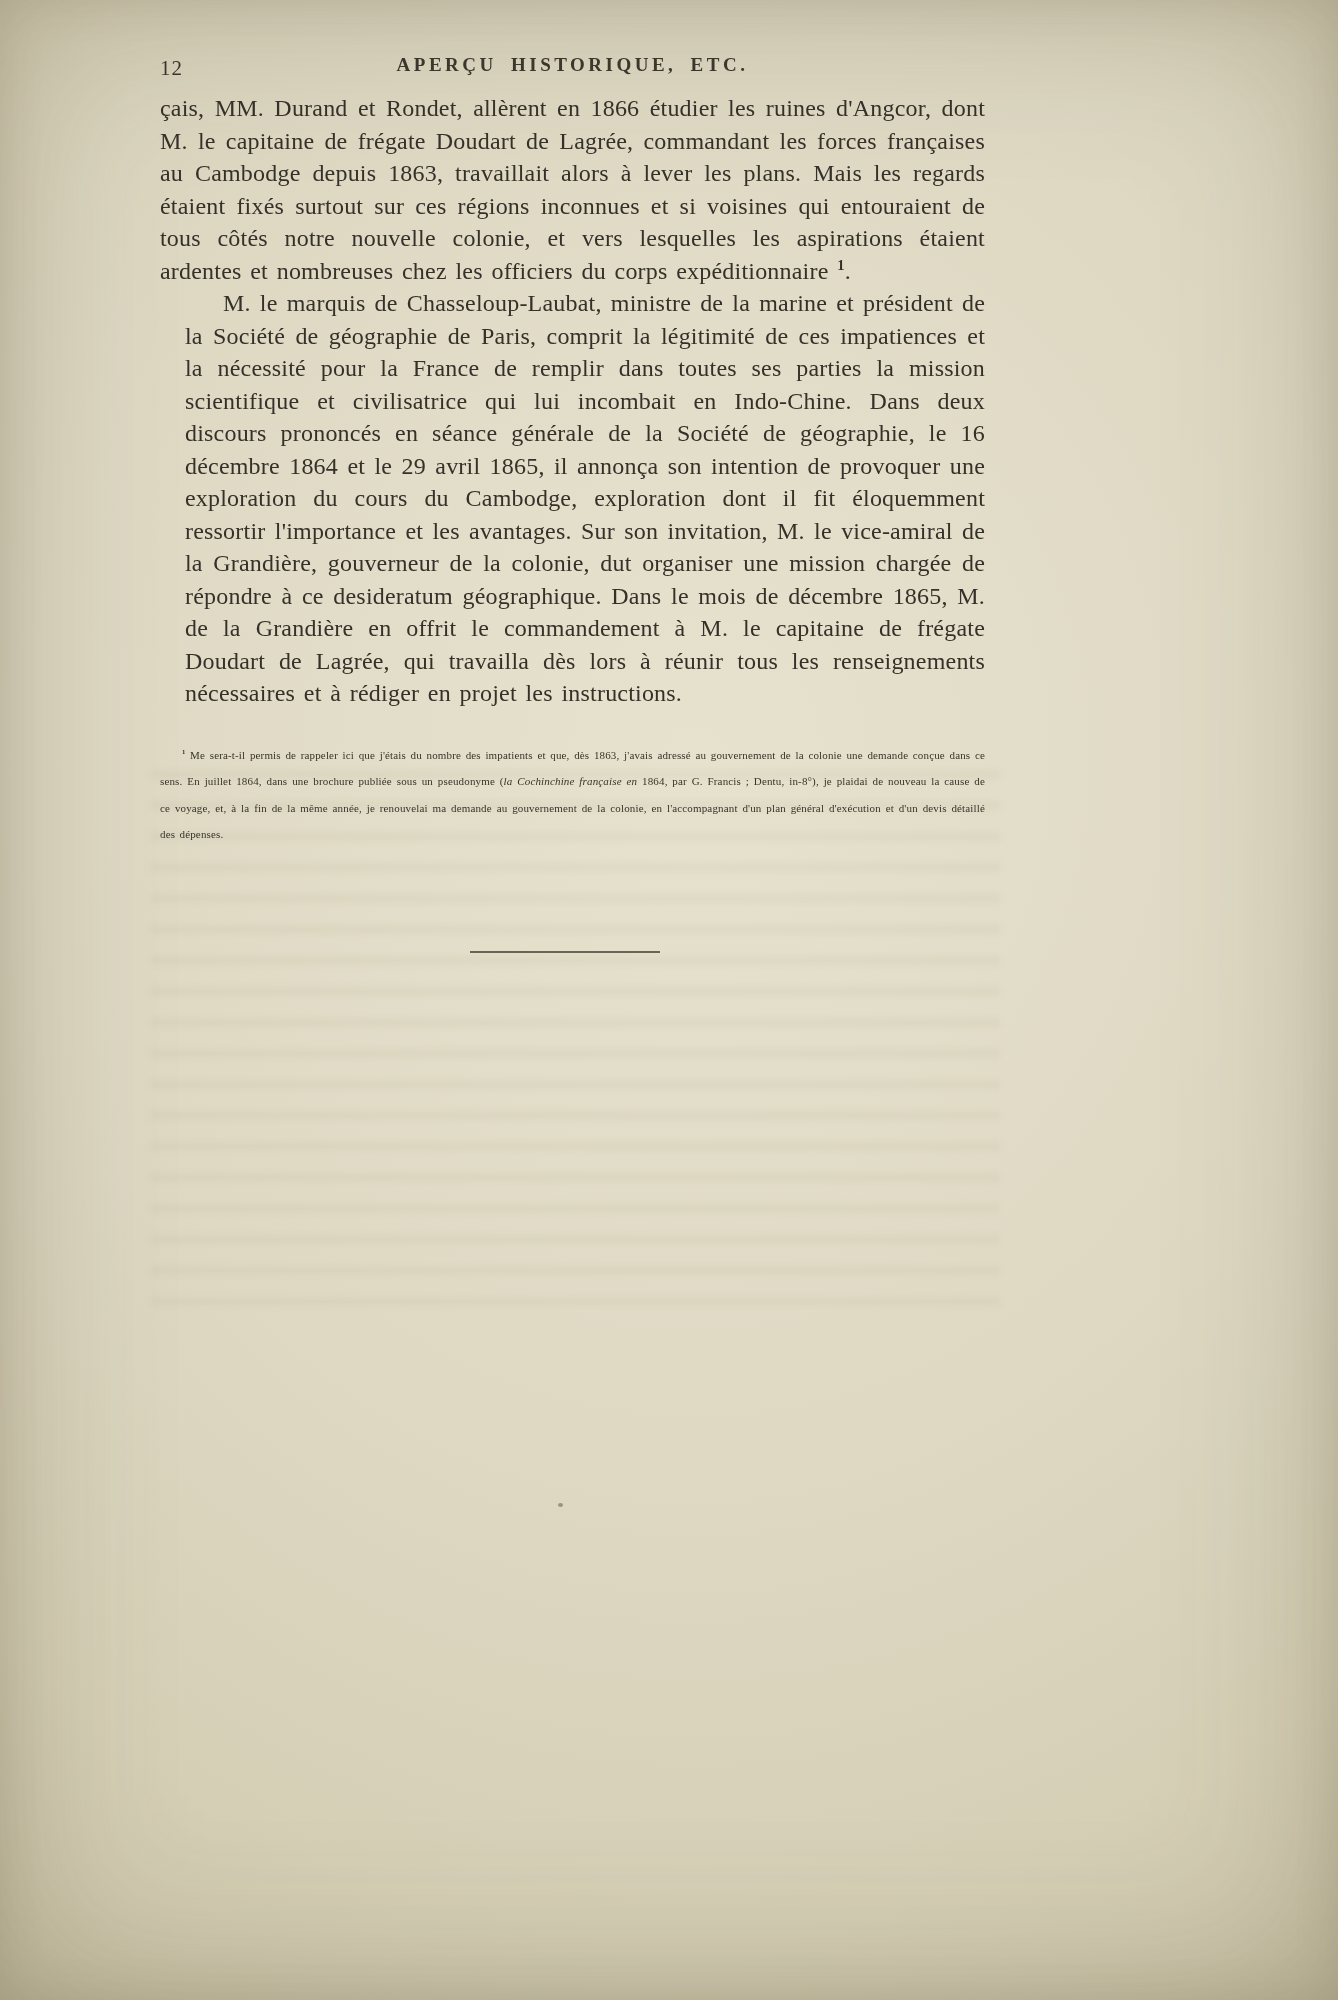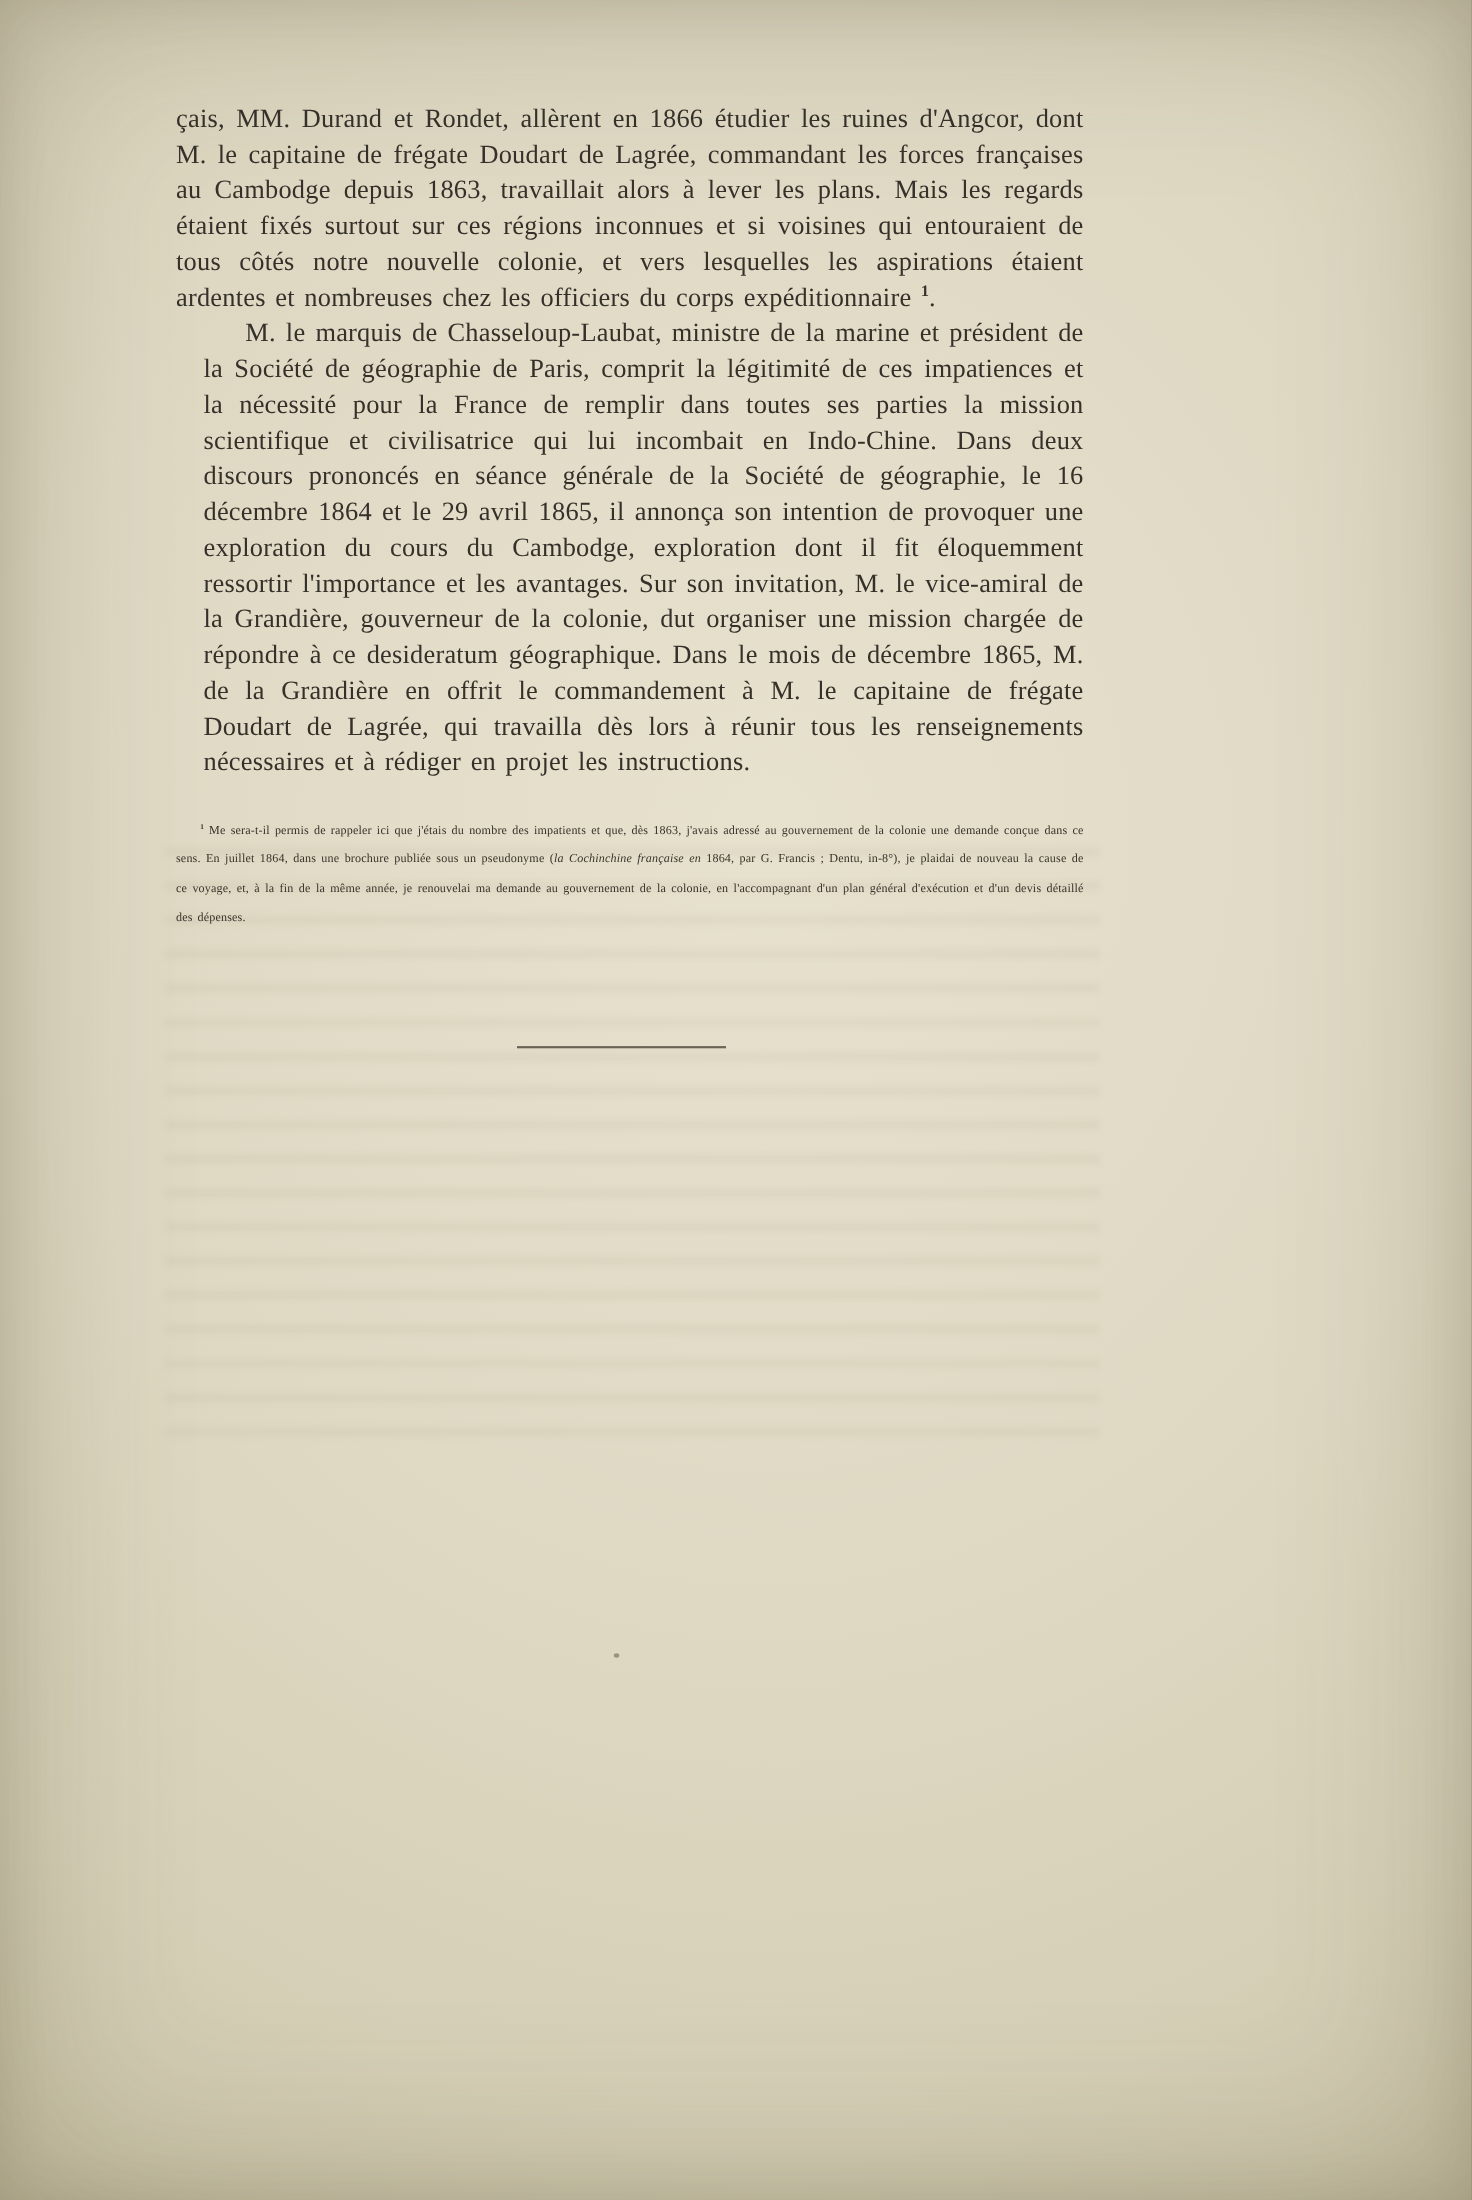--- a/index.html
+++ b/index.html
@@ -103,20 +103,24 @@
     background: rgba(72,64,46,0.45);
   }
 </style>
 </head>
 <body>
 
 <div class="page">
 
   <div class="bleed"></div>
 
+  <div class="header-row">
+    <span class="pagenum">12</span>
+    <span class="running-title">APERÇU HISTORIQUE, ETC.</span>
+  </div>
 
   <div class="text-block">
 
     <p class="para"><span>çais, MM. Durand et Rondet, allèrent en 1866 étudier les ruines d'Angcor, dont M. le capitaine de frégate Doudart de Lagrée, commandant les forces françaises au Cambodge depuis 1863, travaillait alors à lever les plans. Mais les regards étaient fixés surtout sur ces régions inconnues et si voisines qui entouraient de tous côtés notre nouvelle colonie, et vers lesquelles les aspirations étaient ardentes et nombreuses chez les officiers du corps expéditionnaire </span><sup class="fnref">1</sup><span>.</span></p>
 
     <p class="para indent"><span>M. le marquis de Chasseloup-Laubat, ministre de la marine et président de la Société de géographie de Paris, comprit la légitimité de ces impatiences et la nécessité pour la France de remplir dans toutes ses parties la mission scientifique et civilisatrice qui lui incombait en Indo-Chine. Dans deux discours prononcés en séance générale de la Société de géographie, le 16 décembre 1864 et le 29 avril 1865, il annonça son intention de provoquer une exploration du cours du Cambodge, exploration dont il fit éloquemment ressortir l'importance et les avantages. Sur son invitation, M. le vice-amiral de la Grandière, gouverneur de la colonie, dut organiser une mission chargée de répondre à ce desideratum géographique. Dans le mois de décembre 1865, M. de la Grandière en offrit le commandement à M. le capitaine de frégate Doudart de Lagrée, qui travailla dès lors à réunir tous les renseignements nécessaires et à rédiger en projet les instructions.</span></p>
 
     <div class="footnote"><sup class="fnref">1</sup><span> Me sera-t-il permis de rappeler ici que j'étais du nombre des impatients et que, dès 1863, j'avais adressé au gouvernement de la colonie une demande conçue dans ce sens. En juillet 1864, dans une brochure publiée sous un pseudonyme (</span><span class="italic">la Cochinchine française en</span><span> 1864, par G. Francis ; Dentu, in-8°), je plaidai de nouveau la cause de ce voyage, et, à la fin de la même année, je renouvelai ma demande au gouvernement de la colonie, en l'accompagnant d'un plan général d'exécution et d'un devis détaillé des dépenses.</span></div>
 
   </div>

